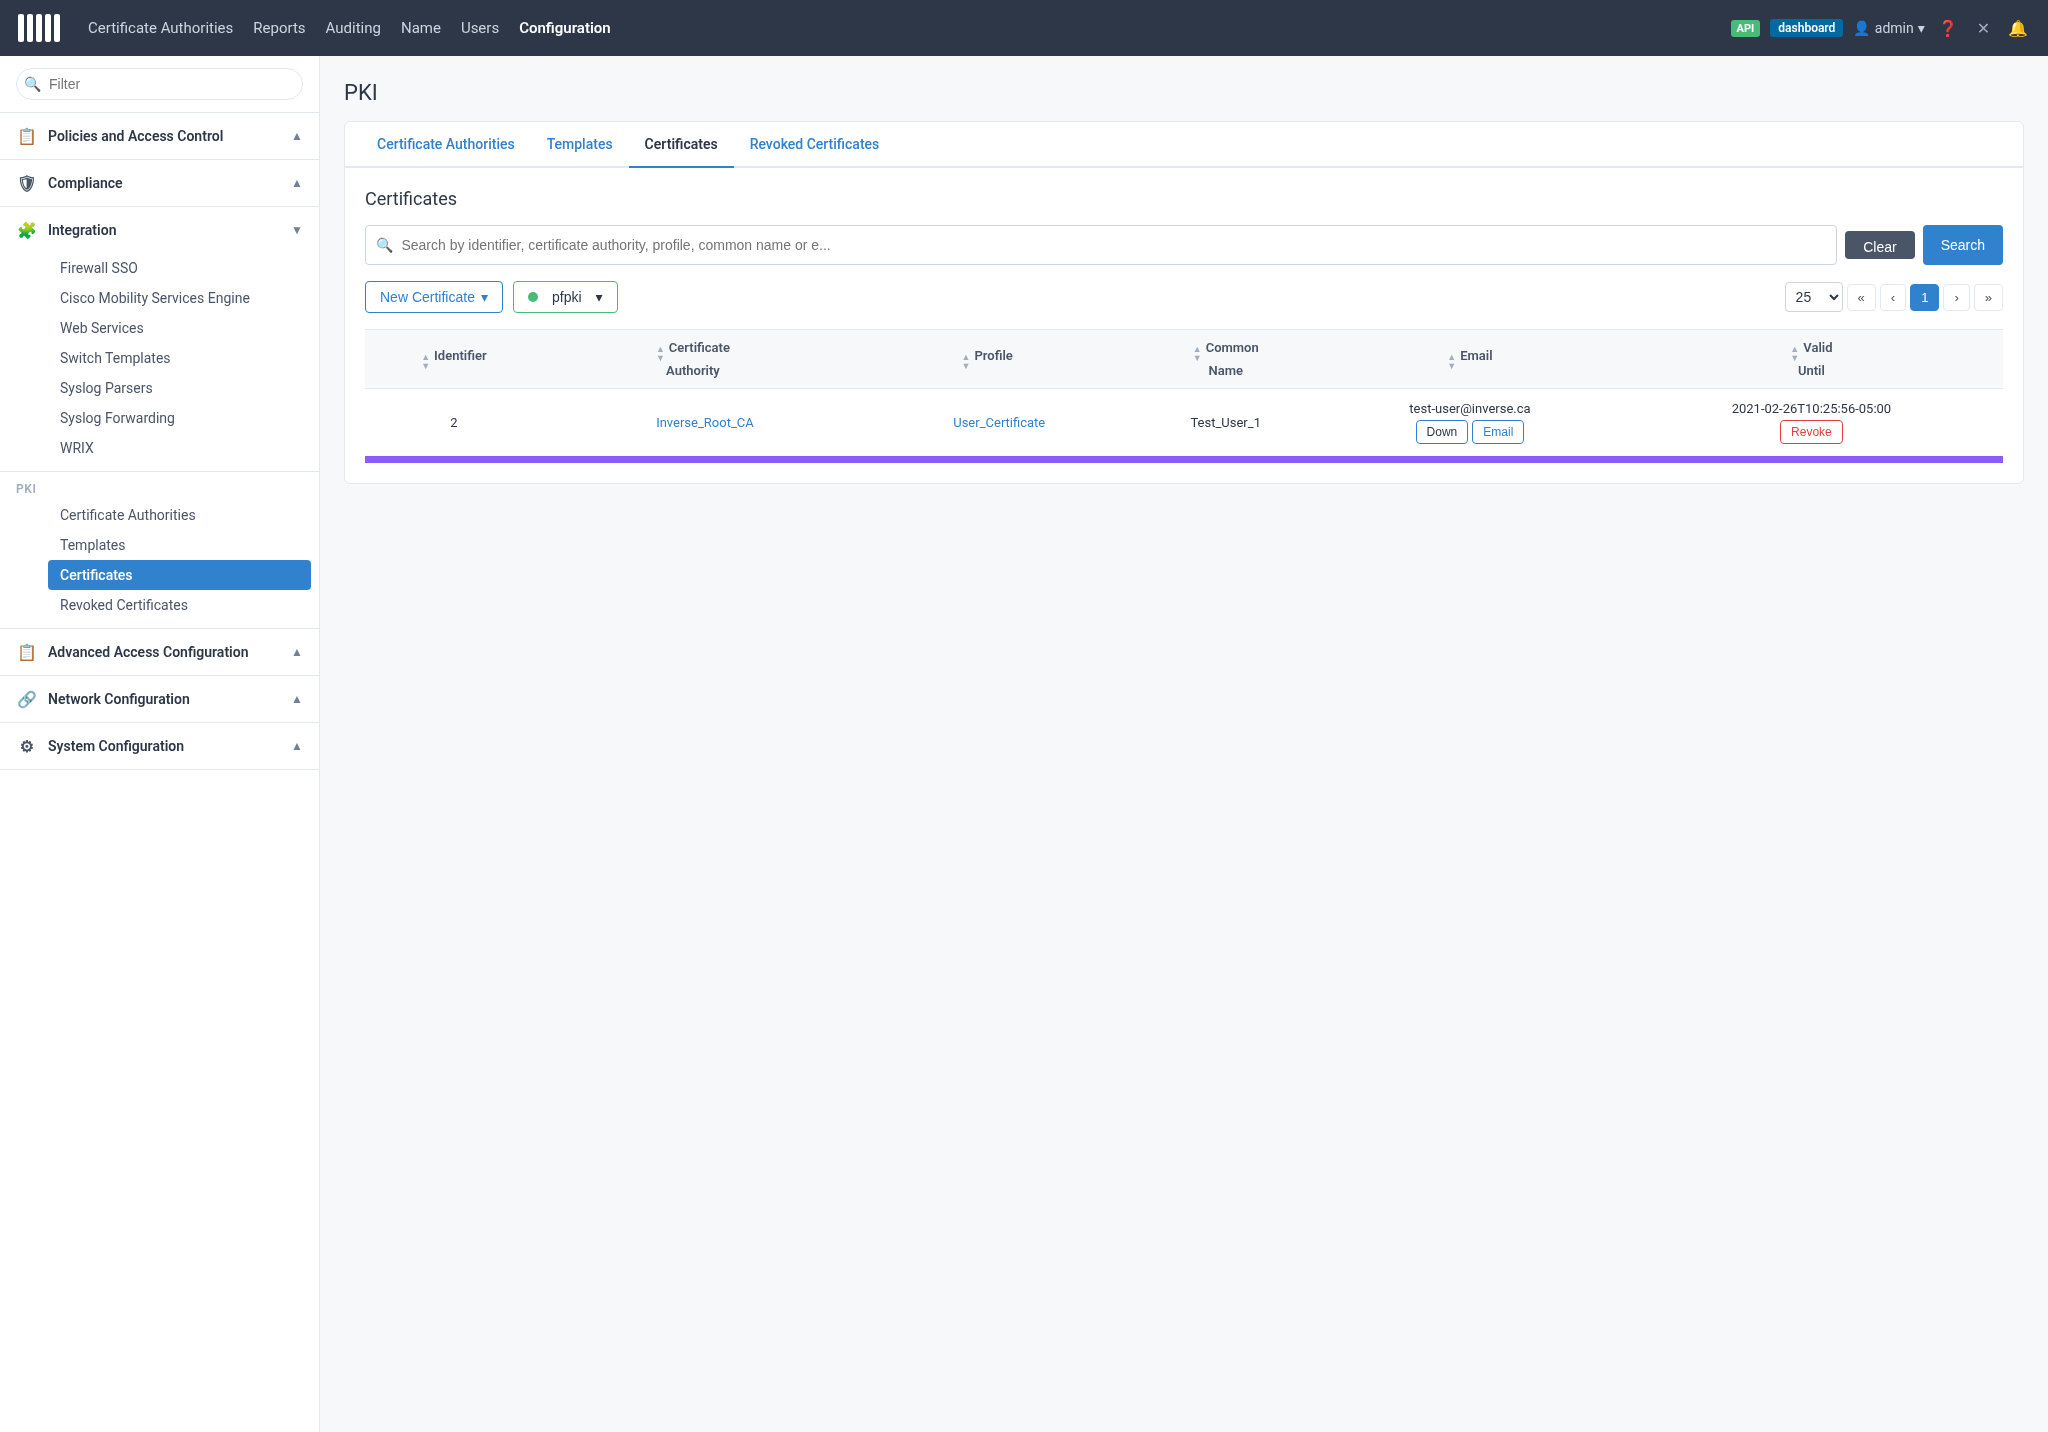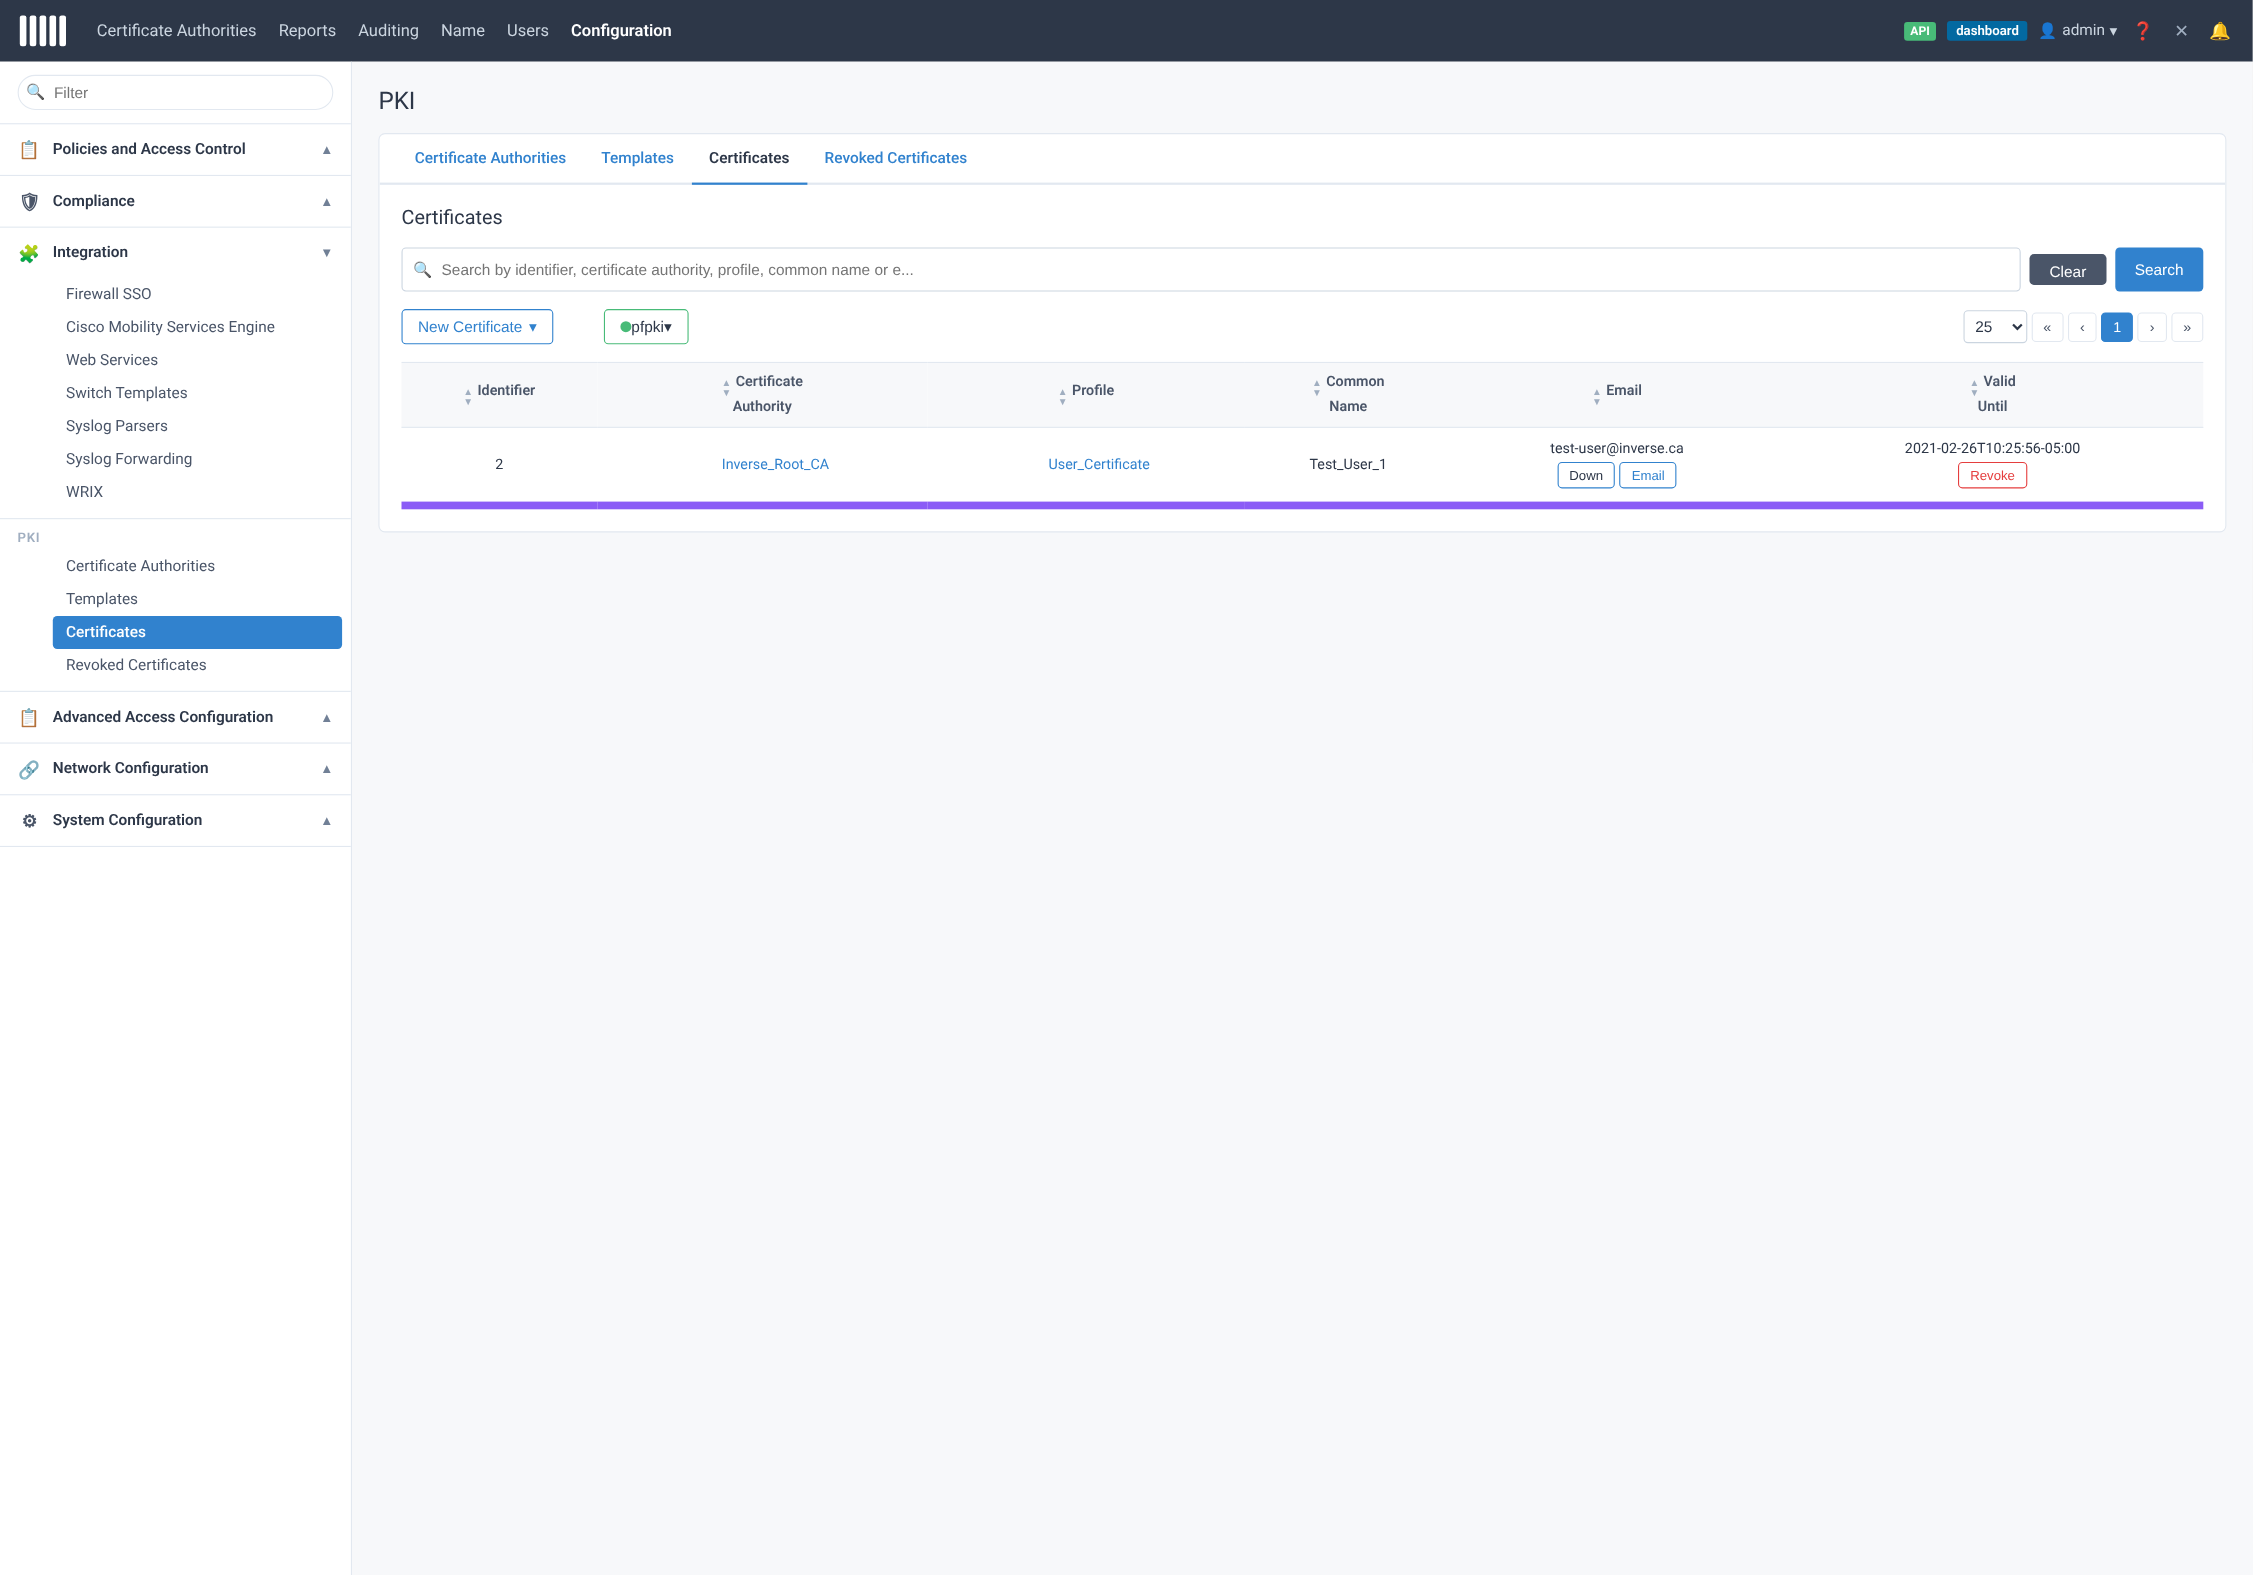--- a/index.html
+++ b/index.html
@@ -288,22 +288,21 @@
     .btn-pfpki {
       background: #fff;
       color: #2d3748;
       border: 1px solid #48bb78;
       padding: 7px 14px;
       border-radius: 4px;
       cursor: pointer;
       font-size: 14px;
       display: flex;
       align-items: center;
-      gap: 0;
-      margin-left: 36px;
+      gap: 14px;
     }
     .green-dot {
       width: 10px;
       height: 10px;
       background: #48bb78;
       border-radius: 50%;
       display: inline-block;
     }
     .pagination {
       margin-left: auto;

